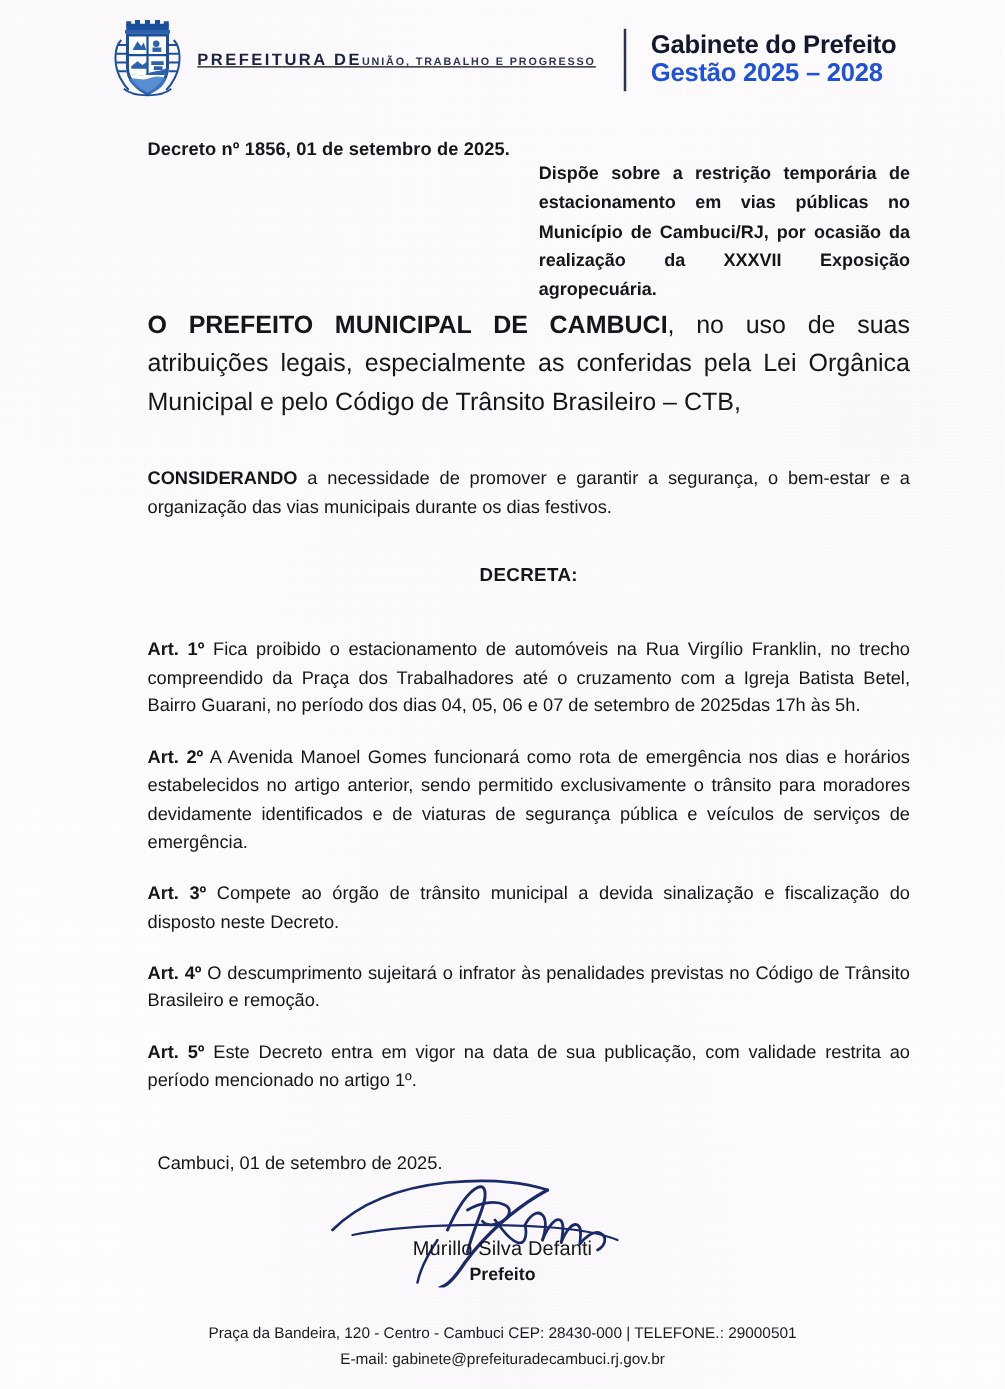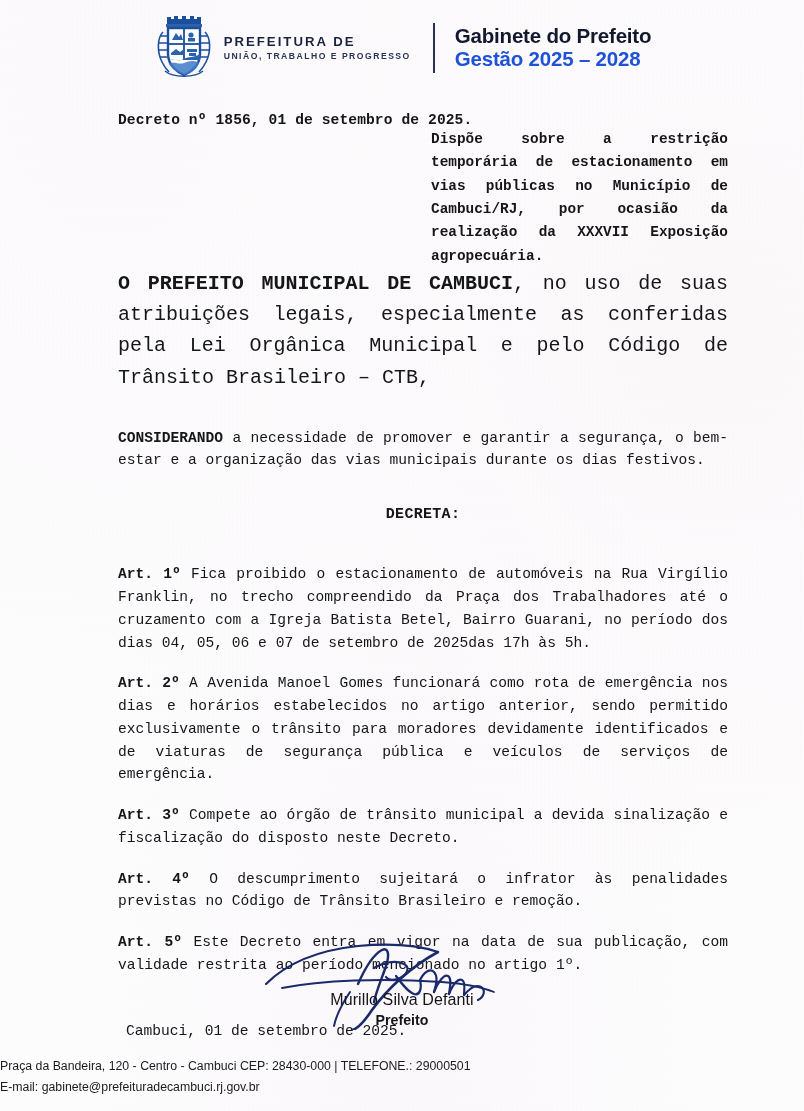--- a/index.html
+++ b/index.html
@@ -49,22 +49,23 @@
     gap: 0;
   }
   .brand {
     display: flex;
     align-items: center;
     gap: 9px;
   }
   .crest { width: 62px; height: 64px; display: block; }
   .wordmark {
     display: flex;
-    flex-direction: column;
+    align-items: center;
     line-height: 1;
+    text-decoration: underline;
   }
   .wm-top {
     font-size: 13.2px;
     font-weight: bold;
     letter-spacing: 2.0px;
     color: #1b2340;
     margin-bottom: 1px;
   }
   .wm-main {
     font-size: 37px;
@@ -100,21 +101,20 @@
     color: #1e52d8;
     letter-spacing: -0.2px;
   }
 
   
   .content {
     position: absolute;
     left: 118px;
     right: 76px;
     top: 112px;
-    font-family: Liberation Mono, monospace;
   }
   .decreto-line {
     font-size: 14.6px;
     font-weight: bold;
     color: #15151a;
     letter-spacing: .1px;
   }
   .ementa {
     margin-left: 313px;
     font-size: 14.4px;
@@ -199,21 +199,21 @@
     font-weight: bold;
     color: #15151a;
   }
 
   
   .footer {
     position: absolute;
     left: 0;
     right: 0;
     bottom: 12px;
-    text-align: left;
+    text-align: center;
     line-height: 1.75;
   }
   .footer div {
     font-size: 12.3px;
     color: #1a1a20;
   }
 </style>
 </head>
 <body>
 

